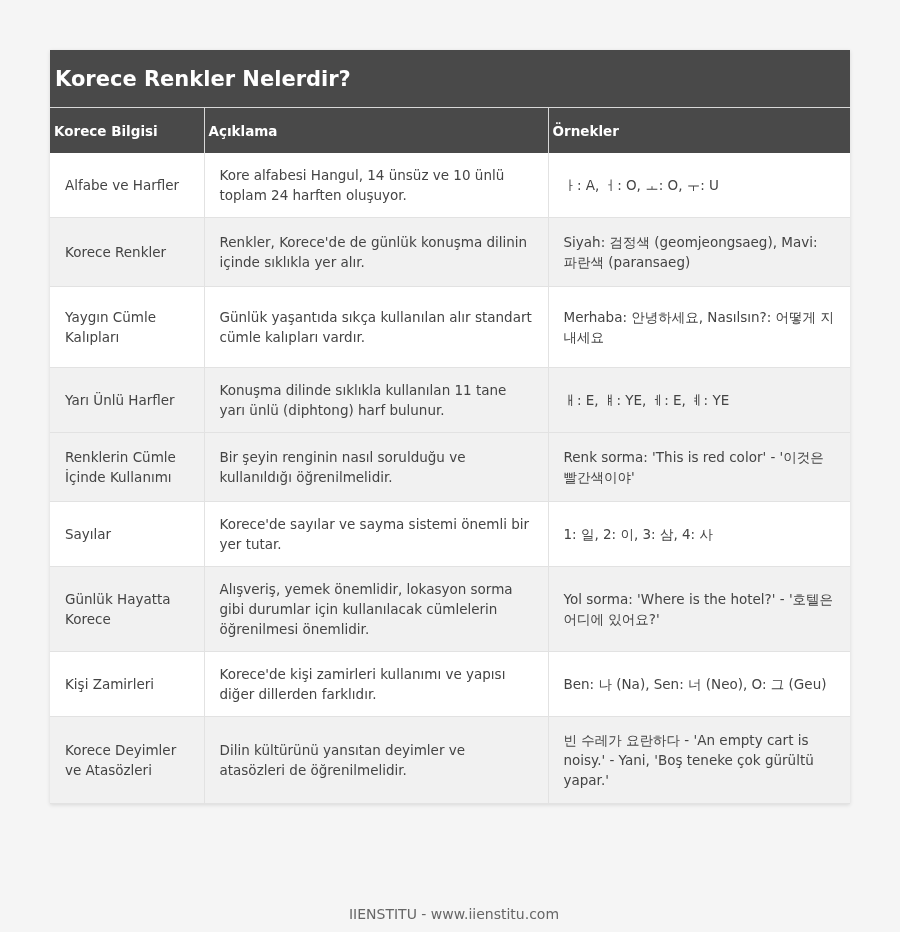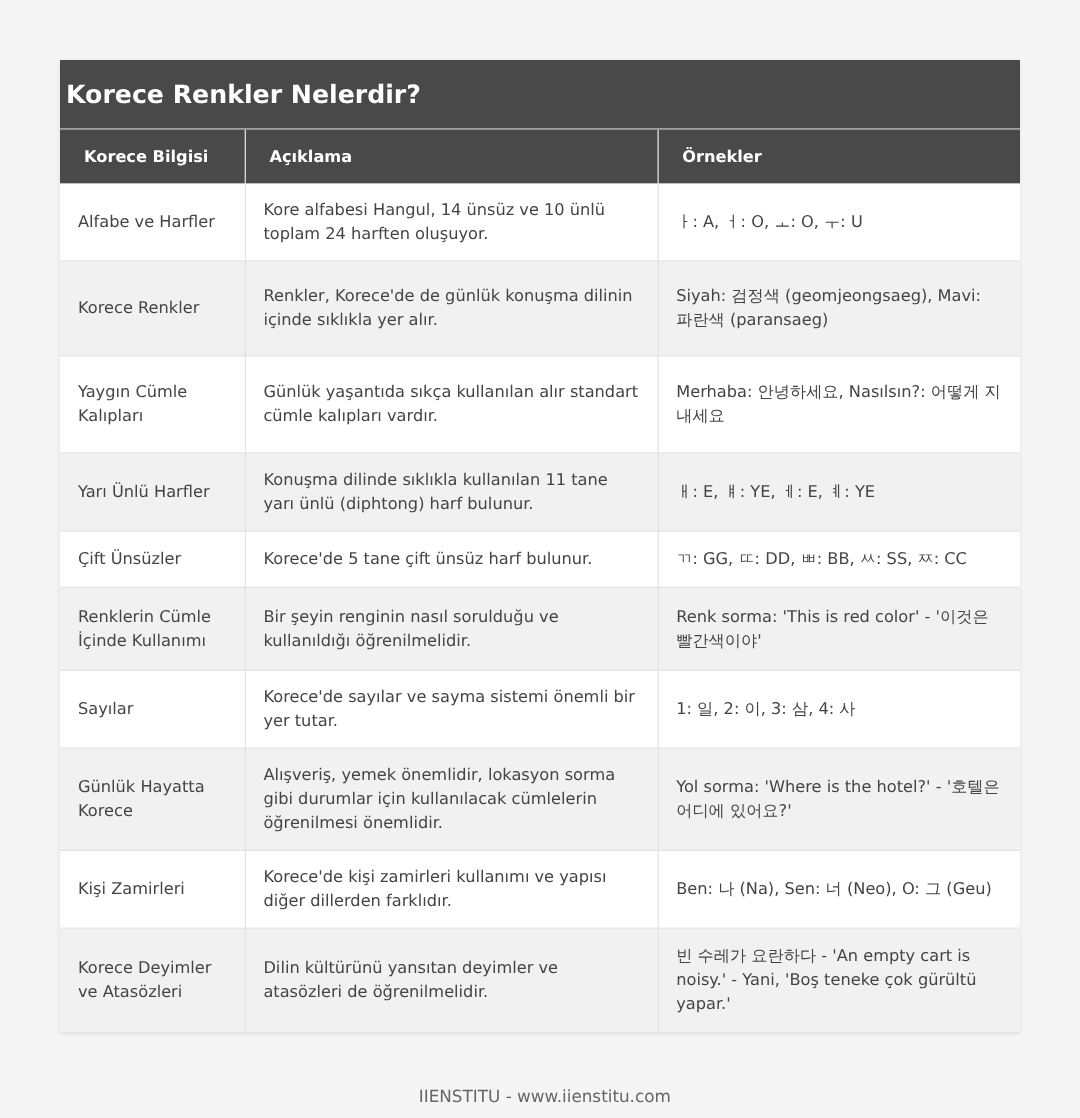--- a/index.html
+++ b/index.html
@@ -39,21 +39,21 @@
     col.c1 { width: 154px; }
     col.c2 { width: 344px; }
     col.c3 { width: 302px; }
     thead th {
       background: #494949;
       color: #ffffff;
       text-align: left;
       font-size: 13.5px;
       font-weight: bold;
       height: 45px;
-      padding: 0 20px;
+      padding: 0 4px;
       border-right: 1px solid #d8d8d8;
       box-sizing: border-box;
     }
     thead th:last-child { border-right: none; }
     tbody td {
       font-size: 13.5px;
       color: #444444;
       line-height: 20px;
       padding: 12px 15px;
       vertical-align: middle;
@@ -92,39 +92,34 @@
         <th>Açıklama</th>
         <th>Örnekler</th>
       </tr>
     </thead>
     <tbody id="tbody">
         <tr class="odd" style="height: 52px;">
           <td>Alfabe ve Harfler</td>
           <td>Kore alfabesi Hangul, 14 ünsüz ve 10 ünlü toplam 24 harften oluşuyor.</td>
           <td>ㅏ: A, ㅓ: O, ㅗ: O, ㅜ: U</td>
         </tr>
-        <tr class="even" style="height: 79px;">
+        <tr class="even" style="height: 69px;">
           <td>Korece Renkler</td>
           <td>Renkler, Korece'de de günlük konuşma dilinin içinde sıklıkla yer alır.</td>
           <td>Siyah: 검정색 (geomjeongsaeg), Mavi: 파란색 (paransaeg)</td>
         </tr>
         <tr class="odd" style="height: 81px;">
           <td>Yaygın Cümle Kalıpları</td>
           <td>Günlük yaşantıda sıkça kullanılan alır standart cümle kalıpları vardır.</td>
           <td>Merhaba: 안녕하세요, Nasılsın?: 어떻게 지내세요</td>
         </tr>
         <tr class="even" style="height: 65px;">
           <td>Yarı Ünlü Harfler</td>
           <td>Konuşma dilinde sıklıkla kullanılan 11 tane yarı ünlü (diphtong) harf bulunur.</td>
           <td>ㅐ: E, ㅒ: YE, ㅔ: E, ㅖ: YE</td>
-        </tr>
-        <tr class="odd" style="height: 47px;">
-          <td>Çift Ünsüzler</td>
-          <td>Korece'de 5 tane çift ünsüz harf bulunur.</td>
-          <td>ㄲ: GG, ㄸ: DD, ㅃ: BB, ㅆ: SS, ㅉ: CC</td>
         </tr>
         <tr class="even" style="height: 69px;">
           <td>Renklerin Cümle İçinde Kullanımı</td>
           <td>Bir şeyin renginin nasıl sorulduğu ve kullanıldığı öğrenilmelidir.</td>
           <td>Renk sorma: 'This is red color' - '이것은 빨간색이야'</td>
         </tr>
         <tr class="odd" style="height: 65px;">
           <td>Sayılar</td>
           <td>Korece'de sayılar ve sayma sistemi önemli bir yer tutar.</td>
           <td>1: 일, 2: 이, 3: 삼, 4: 사</td>

